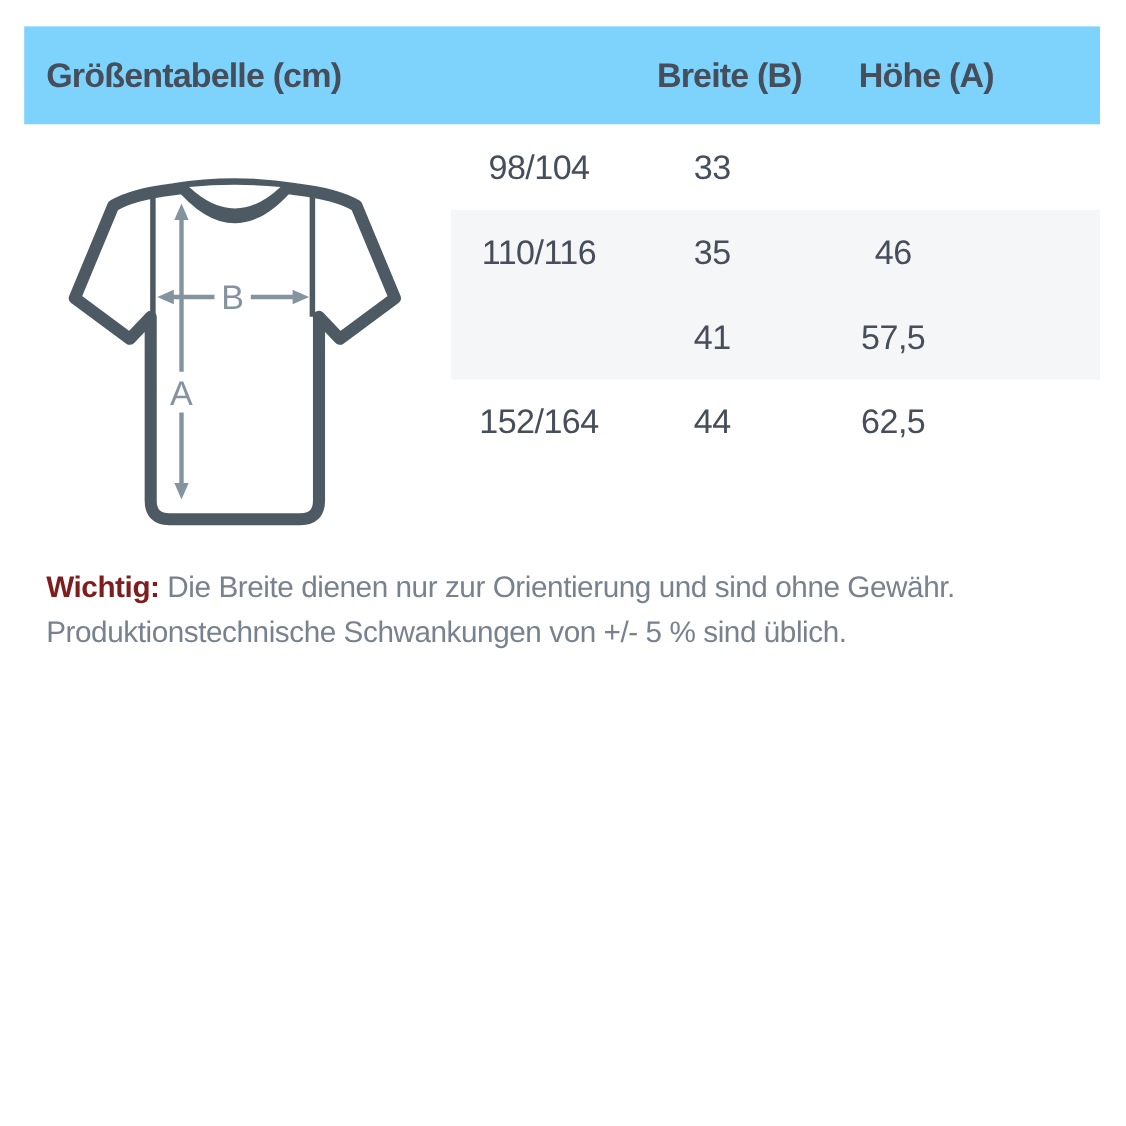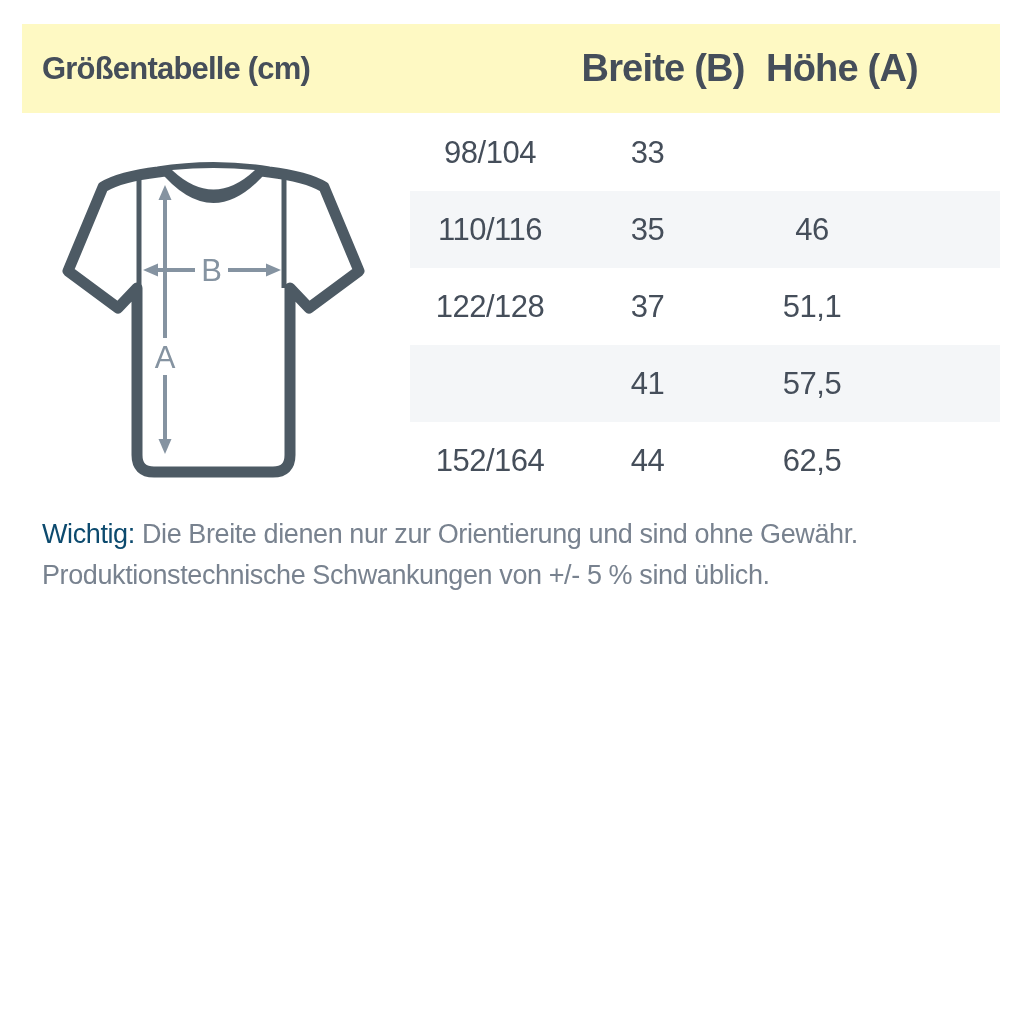--- a/index.html
+++ b/index.html
@@ -12,35 +12,35 @@
     overflow: hidden;
     position: relative;
   }
   .stage { position: absolute; inset: 0; width: 1024px; height: 1024px; }
 
   
   .header-band {
     position: absolute;
     left: 22px; top: 24px;
     width: 978px; height: 89px;
-    background: #fef9c3;
+    background: #7dd3fc;
   }
   .header-title {
     position: absolute;
     left: 20px; top: 0; height: 89px;
     line-height: 89px;
     font-size: 31px; font-weight: bold;
     color: #454e5a; letter-spacing: -0.8px;
     white-space: nowrap;
   }
   .header-col {
     position: absolute; top: 0; height: 89px;
     line-height: 89px;
     transform: translateX(-50%);
-    font-size: 38px; font-weight: bold;
+    font-size: 31px; font-weight: bold;
     color: #454e5a; letter-spacing: -0.8px;
     white-space: nowrap;
   }
   .header-col.breite { left: 641px; }
   .header-col.hoehe  { left: 820px; }
 
   
   .size-table { position: absolute; left: 0; top: 114px; width: 828px; }
   .t-row { position: relative; height: 77px; }
   .t-row.banded .band {
@@ -61,21 +61,21 @@
   
   .shirt-svg { position: absolute; left: 55px; top: 155px; }
 
   
   .note {
     position: absolute;
     left: 42px; top: 514px; width: 920px;
     font-size: 27px; line-height: 41px;
     color: #78828f; letter-spacing: -0.4px;
   }
-  .note b { font-weight: normal; color: #0c4a6e; }
+  .note b { font-weight: bold; color: #7f1d1d; }
 </style>
 </head>
 <body>
 
 <div class="stage">
 
   <div class="header-band">
     <div class="header-title">Größentabelle (cm)</div>
     <div class="header-col breite">Breite (B)</div>
     <div class="header-col hoehe">Höhe (A)</div>
@@ -84,25 +84,20 @@
   <div class="size-table">
     <div class="t-row">
       <span class="cell size">98/104</span>
       <span class="cell breite">33</span>
     </div>
     <div class="t-row banded">
       <span class="band"></span>
       <span class="cell size">110/116</span>
       <span class="cell breite">35</span>
       <span class="cell hoehe">46</span>
-    </div>
-    <div class="t-row">
-      <span class="cell size">122/128</span>
-      <span class="cell breite">37</span>
-      <span class="cell hoehe">51,1</span>
     </div>
     <div class="t-row banded">
       <span class="band"></span>
       <span class="cell breite">41</span>
       <span class="cell hoehe">57,5</span>
     </div>
     <div class="t-row">
       <span class="cell size">152/164</span>
       <span class="cell breite">44</span>
       <span class="cell hoehe">62,5</span>

